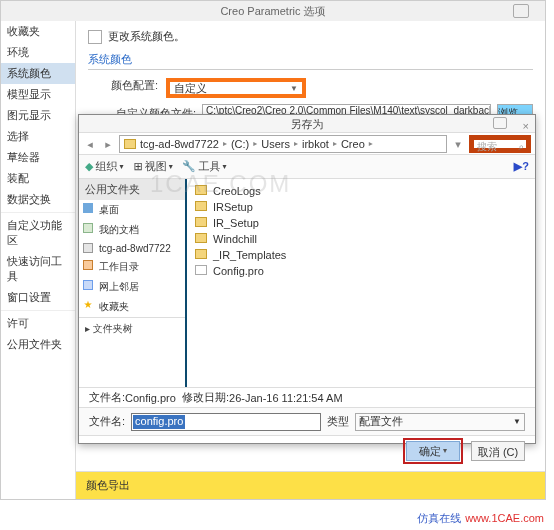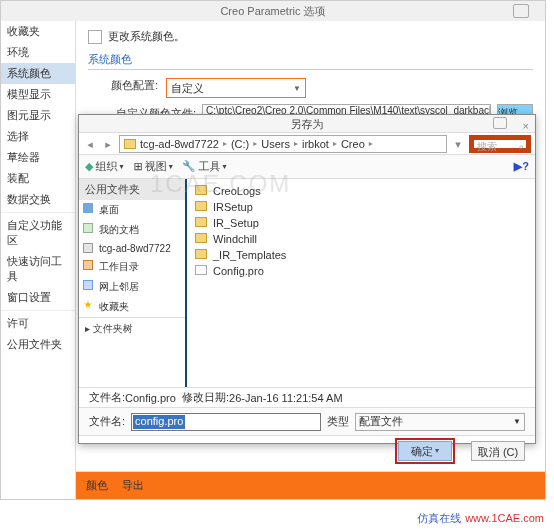--- a/index.html
+++ b/index.html
@@ -10,27 +10,27 @@
 .sidebar { position: absolute; left: 0; top: 20px; width: 75px; bottom: 0; background: #fff; border-right: 1px solid #ddd; }
 .sidebar-item { padding: 3px 6px; font-size: 11px; color: #333; }
 .sidebar-item.active { background: #d0e0f0; }
 .sidebar-sep { height: 1px; background: #eee; margin: 2px 0; }
 .main-area { position: absolute; left: 75px; top: 20px; right: 0; bottom: 28px; background: #fff; padding: 8px 12px; }
 .desc-line { color: #333; margin-bottom: 8px; display: flex; align-items: center; gap: 6px; }
 .desc-icon { width: 14px; height: 14px; border: 1px solid #aaa; background: #fff; }
 .section-header { color: #2a6ac8; border-bottom: 1px solid #ccc; padding-bottom: 2px; margin-bottom: 8px; font-size: 11px; }
 .cfg-row { display: flex; align-items: flex-start; gap: 8px; margin-bottom: 6px; }
 .cfg-label { width: 70px; text-align: right; color: #444; }
-.cfg-select { width: 140px; height: 20px; border: 1px solid #f97316; background: #fff; padding: 0 4px; display: flex; align-items: center; justify-content: space-between; }
+.cfg-select { width: 140px; height: 20px; border: 4px solid #f97316; background: #fff; padding: 0 4px; display: flex; align-items: center; justify-content: space-between; }
 .cfg-select .chevron { font-size: 8px; color: #666; }
 .file-row { display: flex; align-items: center; gap: 6px; margin-left: 28px; }
 .file-label { color: #444; }
 .file-input { flex: 1; height: 18px; border: 1px solid #aaa; background: #fff; padding: 0 3px; font-size: 10px; overflow: hidden; white-space: nowrap; }
 .browse-btn { width: 36px; height: 18px; border: 1px solid #aaa; background: #7dd3fc; text-align: left; line-height: 16px; font-size: 10px; }
-.footer-bar { position: absolute; bottom: 0; left: 75px; right: 0; height: 28px; border-top: 1px solid #ddd; background: #f97316; display: flex; align-items: center; padding: 6px 10px; gap: 14px; }
+.footer-bar { position: absolute; bottom: 0; left: 75px; right: 0; height: 28px; border-top: 1px solid #ddd; background: #fde047; display: flex; align-items: center; padding: 6px 10px; }
 
 
 .saveas { position: absolute; left: 78px; top: 114px; width: 458px; height: 330px; background: #fff; border: 1px solid #888; box-shadow: 0 2px 8px rgba(0,0,0,.3); }
 .saveas-title { height: 18px; background: #f5f5f5; text-align: center; line-height: 18px; color: #444; position: relative; border-bottom: 1px solid #ddd; }
 .saveas-title .close { position: absolute; right: 6px; top: 2px; color: #888; }
 .saveas-title .gear { position: absolute; right: 28px; top: 2px; width: 14px; height: 12px; border: 1px solid #aaa; border-radius: 2px; }
 .navbar { height: 22px; border-bottom: 1px solid #ddd; display: flex; align-items: center; padding: 0 4px; gap: 4px; }
 .navarrow { width: 14px; height: 14px; color: #888; text-align: center; line-height: 14px; }
 .breadcrumb { flex: 1; height: 18px; border: 1px solid #aaa; display: flex; align-items: center; padding: 0 4px; gap: 4px; font-size: 10px; }
 .breadcrumb .folder-ico { width: 12px; height: 10px; background: #f4d57c; border: 1px solid #c8a030; }
@@ -56,21 +56,21 @@
 .file-item { padding: 2px 4px 2px 22px; position: relative; font-size: 11px; }
 .file-item .fico { position: absolute; left: 4px; top: 2px; width: 12px; height: 10px; }
 .fico.folder { background: #f4d57c; border: 1px solid #c8a030; }
 .fico.file { background: #fff; border: 1px solid #aaa; }
 .watermark { position: absolute; left: 150px; top: 170px; font-size: 24px; color: rgba(150,150,150,.25); font-family: Arial; letter-spacing: 2px; pointer-events: none; }
 .filename-row { height: 20px; border-top: 1px solid #ddd; padding: 2px 10px; font-size: 10px; color: #333; display: flex; align-items: center; }
 .input-row { height: 28px; display: flex; align-items: center; padding: 0 10px; gap: 6px; border-top: 1px solid #ddd; background: #fafafa; }
 .fn-input { width: 190px; height: 18px; border: 1px solid #777; background: #fff; font-size: 11px; }
 .fn-input-inner { background: #3a73c0; color: #fff; height: 14px; padding: 0 2px; display: inline-block; margin: 1px; }
 .type-box { flex: 1; height: 18px; border: 1px solid #aaa; display: flex; align-items: center; padding: 0 3px; font-size: 10px; justify-content: space-between; }
-.btn-row { height: 30px; display: flex; align-items: center; justify-content: flex-end; padding: 0 10px; gap: 16px; border-top: 1px solid #ddd; }
+.btn-row { height: 30px; display: flex; align-items: center; justify-content: flex-end; padding: 0 10px; gap: 8px; border-top: 1px solid #ddd; }
 .ok-btn { border: 2px solid #c02020; padding: 1px; }
 .ok-btn-inner { width: 54px; height: 20px; background: #bcd6f2; border: 1px solid #7fa8d6; text-align: center; line-height: 20px; font-size: 11px; display: flex; align-items: center; justify-content: center; gap: 2px; }
 .cancel-btn { width: 54px; height: 20px; border: 1px solid #aaa; background: #f5f5f5; text-align: center; line-height: 20px; font-size: 11px; }
 .site-url { position: absolute; right: 10px; bottom: 4px; font-size: 14px; font-family: "SimHei", sans-serif; }
 .site-url .zh { color: #3a5fc8; }
 .site-url .en { color: #e03030; }
 </style>
 </head>
 <body>
 

